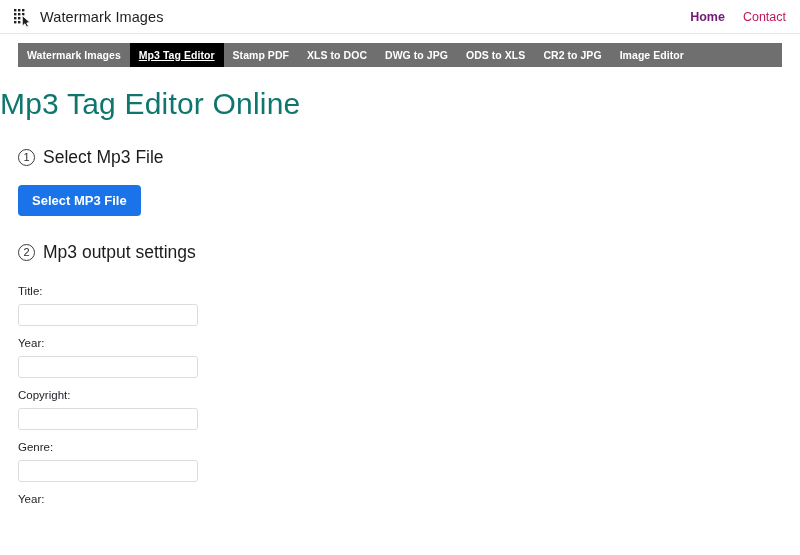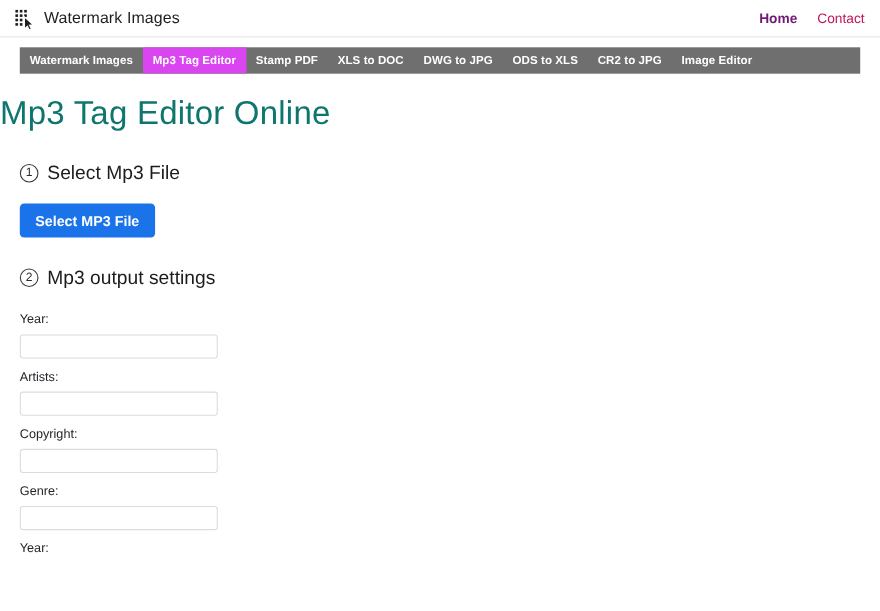--- a/index.html
+++ b/index.html
@@ -73,21 +73,22 @@
     align-items: center;
     padding: 0 9px;
     font-size: 10.5px;
     font-weight: bold;
     color: #ffffff;
     white-space: nowrap;
     cursor: pointer;
     letter-spacing: .05px;
   }
   .tab.active {
-    background: #d946ef;
+    background: #000000;
+    text-decoration: underline;
   }
 
   
   .page-title {
     text-align: left;
     font-size: 30px;
     font-weight: normal;
     color: #0f766e;
     margin: 20px 0 0 0;
     letter-spacing: .2px;
@@ -216,30 +217,30 @@
 
   <button class="select-btn">Select MP3 File</button>
 
   <div class="step-heading">
     <span class="step-num">2</span>
     <span>Mp3 output settings</span>
   </div>
 
   <div class="form-area">
 
+    <div class="field">
+      <label class="field-label">Title:</label>
+      <input class="field-input" type="text" value="" style="">
+    </div>
 
     <div class="field">
       <label class="field-label">Year:</label>
       <input class="field-input" type="text" value="" style="">
     </div>
 
-    <div class="field">
-      <label class="field-label">Artists:</label>
-      <input class="field-input" type="text" value="" style="">
-    </div>
 
     <div class="field">
       <label class="field-label">Copyright:</label>
       <input class="field-input" type="text" value="" style="">
     </div>
 
     <div class="field">
       <label class="field-label">Genre:</label>
       <input class="field-input" type="text" value="" style="">
     </div>

